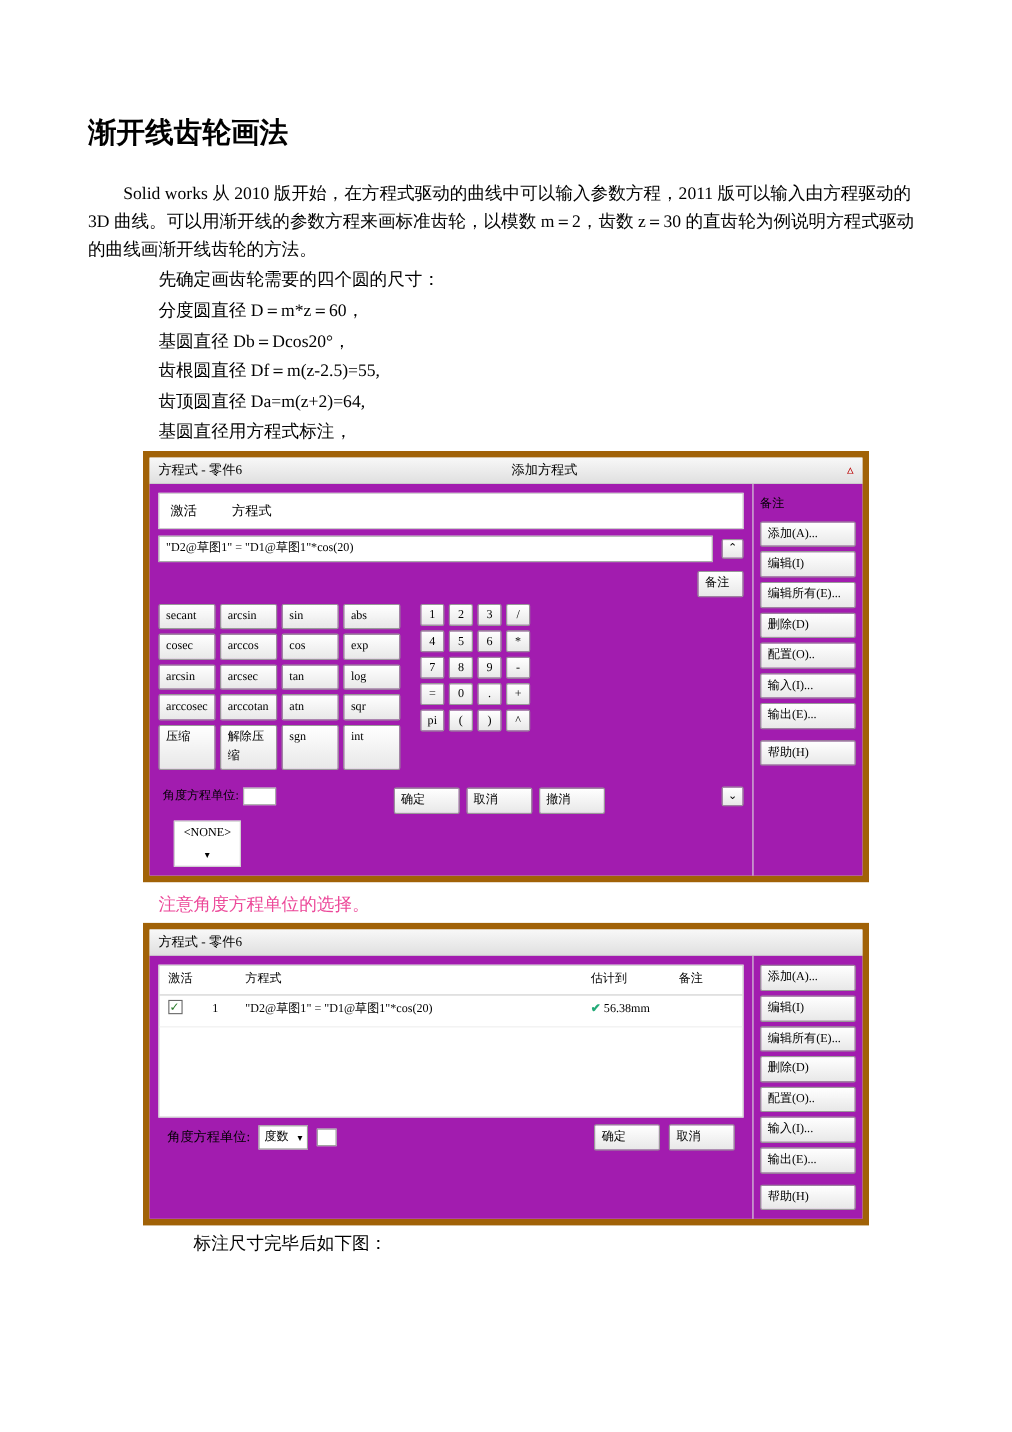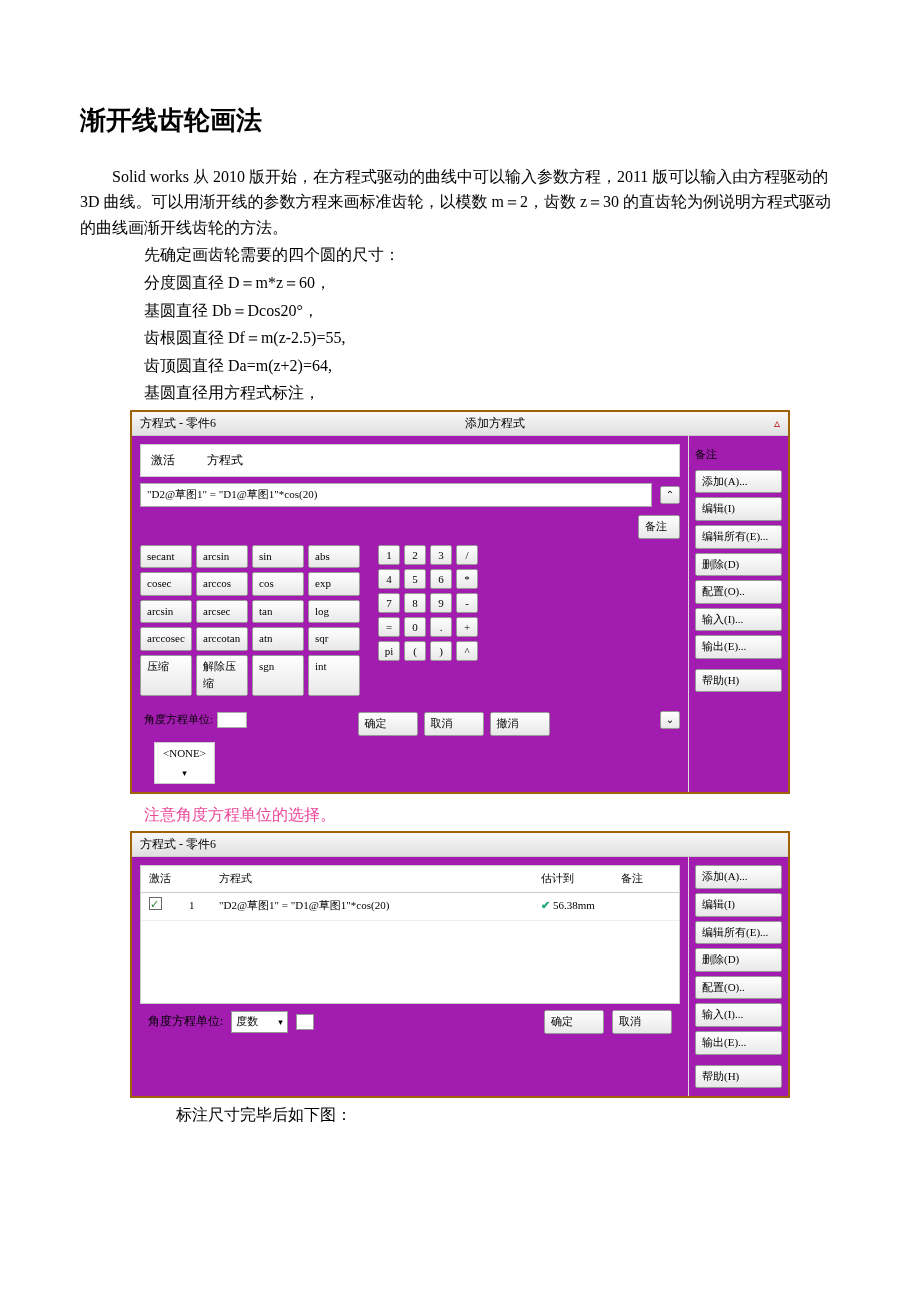--- a/index.html
+++ b/index.html
@@ -25,21 +25,21 @@
       text-indent: 4em;
       margin-bottom: 2px;
     }
     .note-red {
       color: #ec4899;
       text-indent: 4em;
       margin-top: 8px;
       margin-bottom: 4px;
     }
     .dialog {
-      border: 2px solid #a16207;
+      border: 6px solid #a16207;
       background: #f0f0f0;
       margin: 4px 0 4px 50px;
       width: 660px;
       font-size: 12px;
     }
     .dialog-title {
       background: linear-gradient(#f8f8f8,#e0e0e0);
       border-bottom: 1px solid #ccc;
       padding: 2px 8px;
       display: flex;
@@ -173,21 +173,21 @@
     .col-val{width:80px; text-align:left;}
     .col-note{width:50px;}
     .checkbox {
       width:13px;height:13px;border:1px solid #666;background:#fff;display:inline-block;position:relative;
     }
     .checkbox.checked::after {
       content:"✓";position:absolute;top:-2px;left:0;color:#2a7a2a;font-size:11px;
     }
     .green-check { color:#2a7; font-weight:bold; }
     .select {
-      border:1px solid #999;background:#fff;padding:1px 4px;font-size:11px;display:inline-flex;align-items:center;gap:20px;
+      border:1px solid #999;background:#fff;padding:1px 4px;font-size:11px;display:inline-flex;align-items:center;gap:8px;
     }
     .chev { font-size:9px; }
     .icon-box {
       width:18px;height:16px;border:1px solid #999;background:#fff;display:inline-block;
     }
     .table-body { min-height:110px; }
     .footer2 {
       display:flex;
       align-items:center;
       padding:6px 8px;

